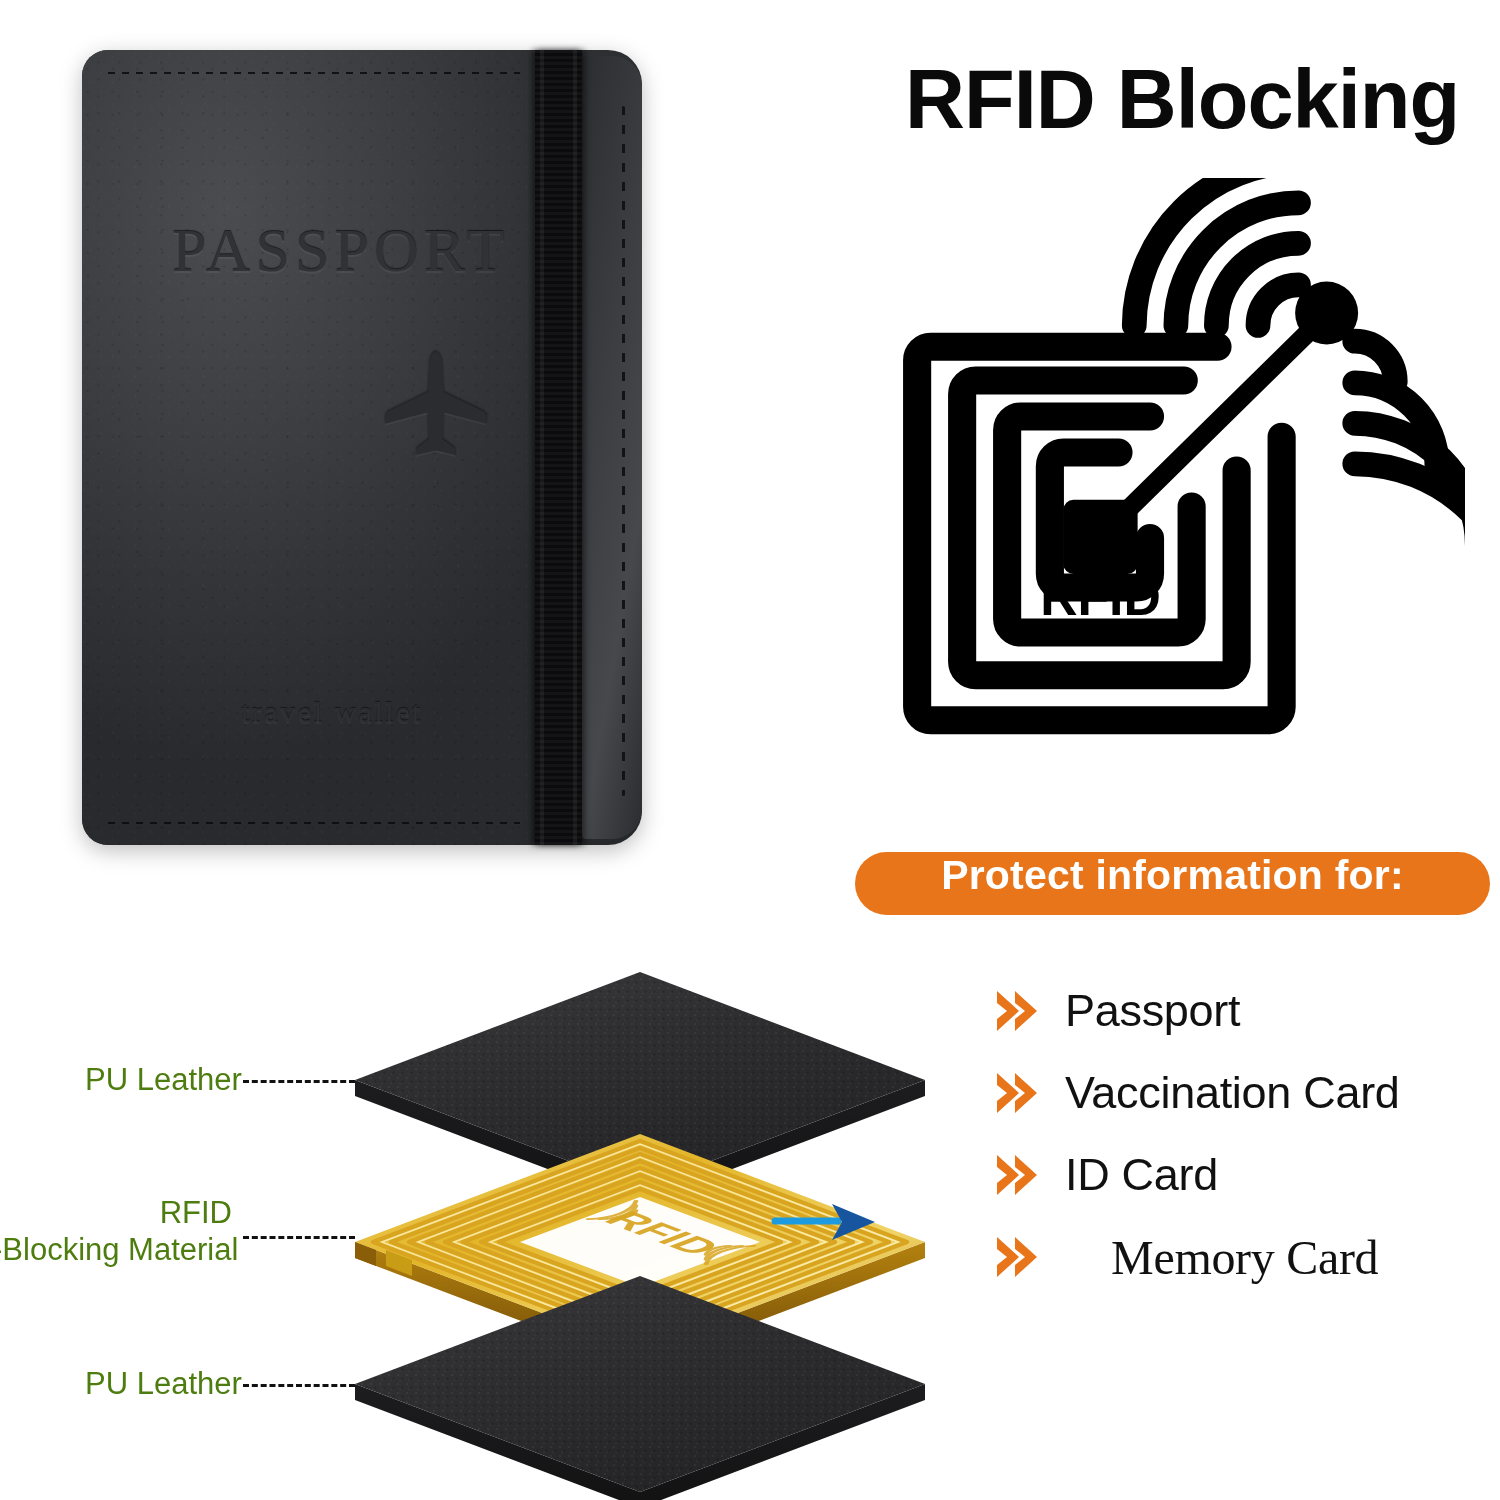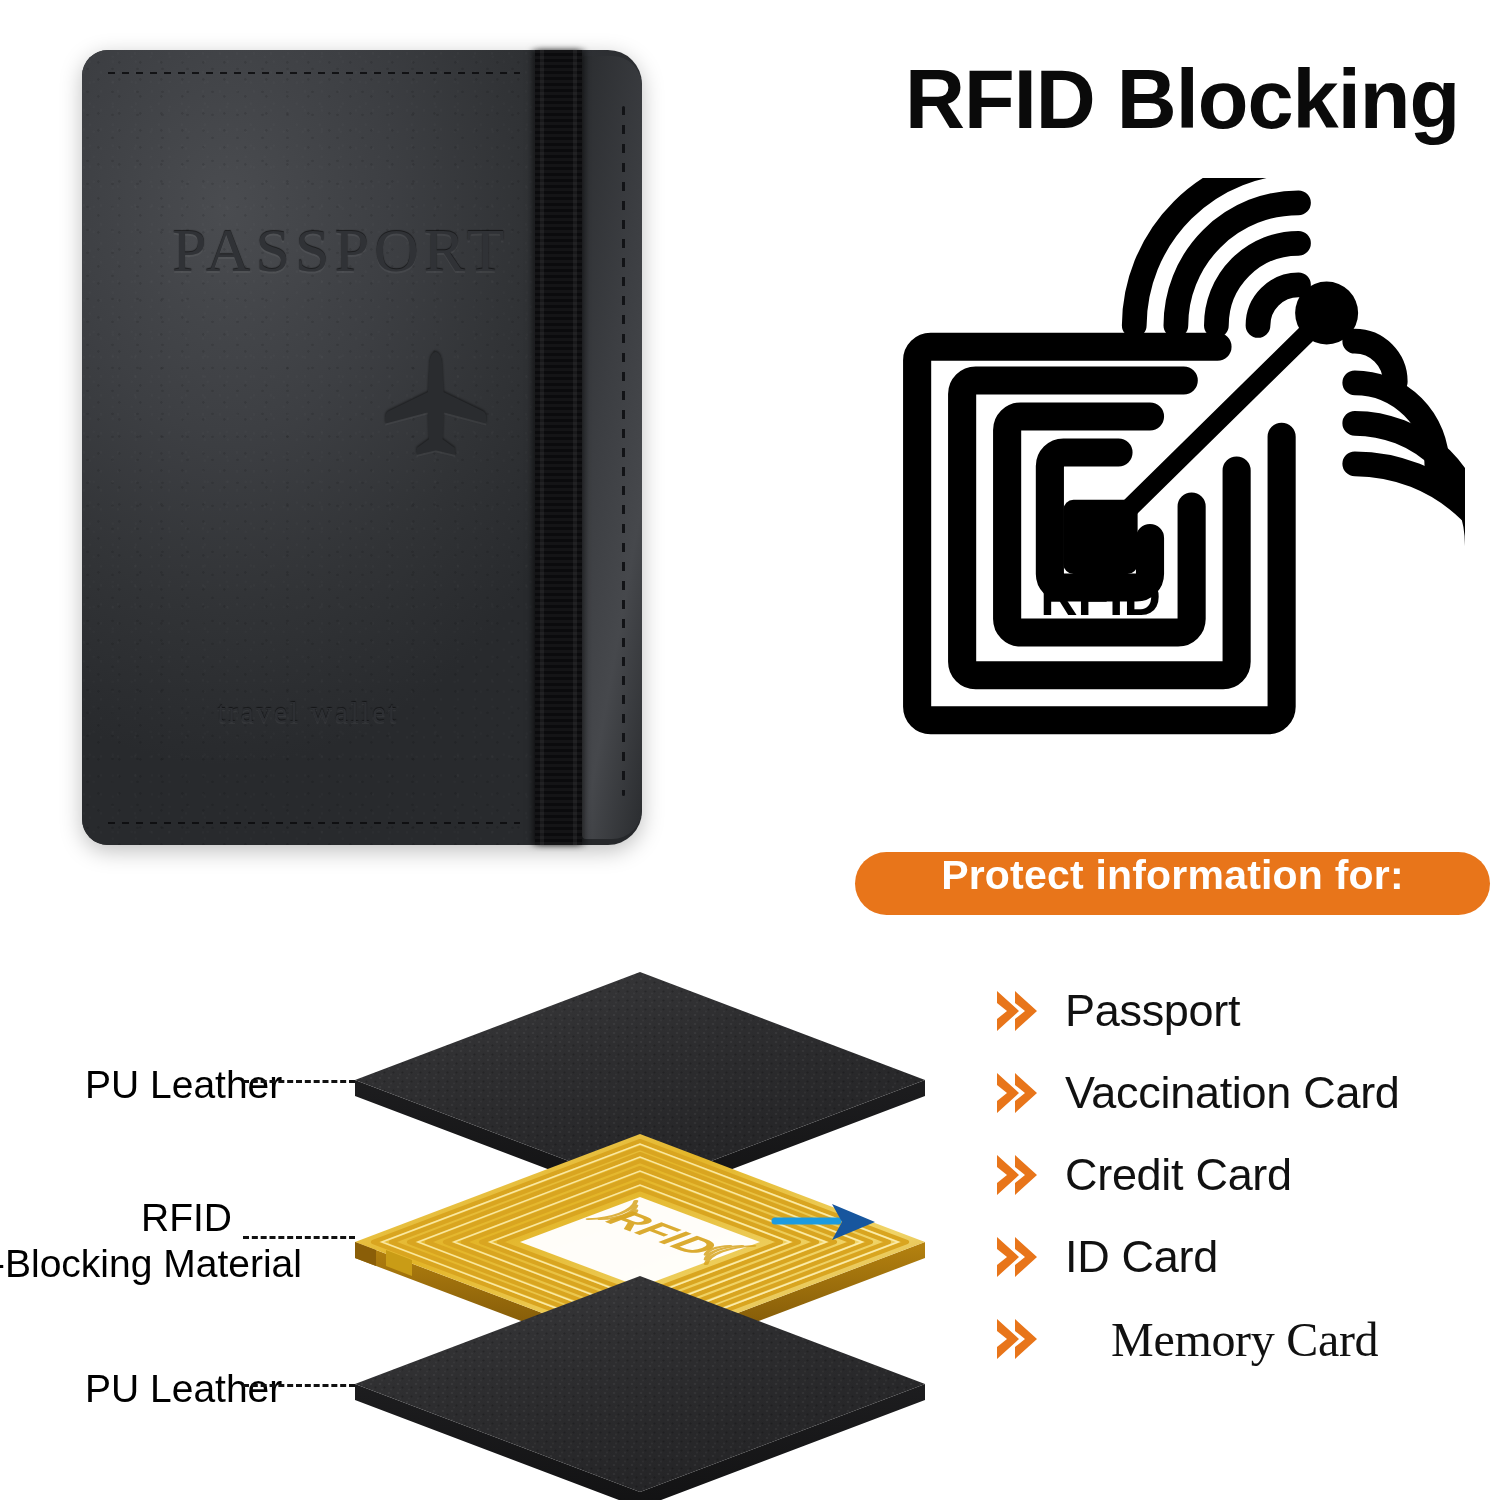--- a/index.html
+++ b/index.html
@@ -132,20 +132,21 @@
     top: 645px;
     width: 452px;
     text-align: center;
     font-family: "Liberation Serif", serif;
     font-size: 30px;
     letter-spacing: 2.5px;
     color: #2d2f33;
     text-shadow:
       0 2px 0 rgba(255,255,255,0.05),
       0 -1px 1px rgba(0,0,0,0.55);
+    padding-left: 24px;
   }
 
   
   #title {
     position: absolute;
     left: 905px;
     top: 52px;
     font-size: 83px;
     font-weight: bold;
     color: #0a0a0a;
@@ -216,22 +217,22 @@
   
   #exploded {
     position: absolute;
     left: 0;
     top: 950px;
     width: 930px;
     height: 550px;
   }
   .layer-label {
     position: absolute;
-    font-size: 39px;
-    color: #000000;
+    font-size: 31px;
+    color: #4d7c0f;
     white-space: nowrap;
     line-height: 1.18;
   }
   .layer-label.two-line { text-align: right; }
   .lead-line {
     position: absolute;
     height: 0;
     border-top: 3px dashed #111111;
   }
   #label-pu-top   { left: 85px;  top: 1062px; }
@@ -320,29 +321,20 @@
   <div class="plist-item">
     <span class="chev">
       <svg viewBox="0 0 48 44" width="48" height="44" aria-hidden="true">
         <path fill="currentColor" d="M2 2 L24 22 L2 42 L2 30 L12 22 L2 14 Z"></path>
         <path fill="currentColor" d="M20 2 L42 22 L20 42 L20 30 L30 22 L20 14 Z"></path>
       </svg>
     </span>
     <span class="plist-label">Vaccination Card</span>
   </div>
 
-  <div class="plist-item">
-    <span class="chev">
-      <svg viewBox="0 0 48 44" width="48" height="44" aria-hidden="true">
-        <path fill="currentColor" d="M2 2 L24 22 L2 42 L2 30 L12 22 L2 14 Z"></path>
-        <path fill="currentColor" d="M20 2 L42 22 L20 42 L20 30 L30 22 L20 14 Z"></path>
-      </svg>
-    </span>
-    <span class="plist-label">Credit Card</span>
-  </div>
 
 
   <div class="plist-item">
     <span class="chev">
       <svg viewBox="0 0 48 44" width="48" height="44" aria-hidden="true">
         <path fill="currentColor" d="M2 2 L24 22 L2 42 L2 30 L12 22 L2 14 Z"></path>
         <path fill="currentColor" d="M20 2 L42 22 L20 42 L20 30 L30 22 L20 14 Z"></path>
       </svg>
     </span>
     <span class="plist-label">ID Card</span>

